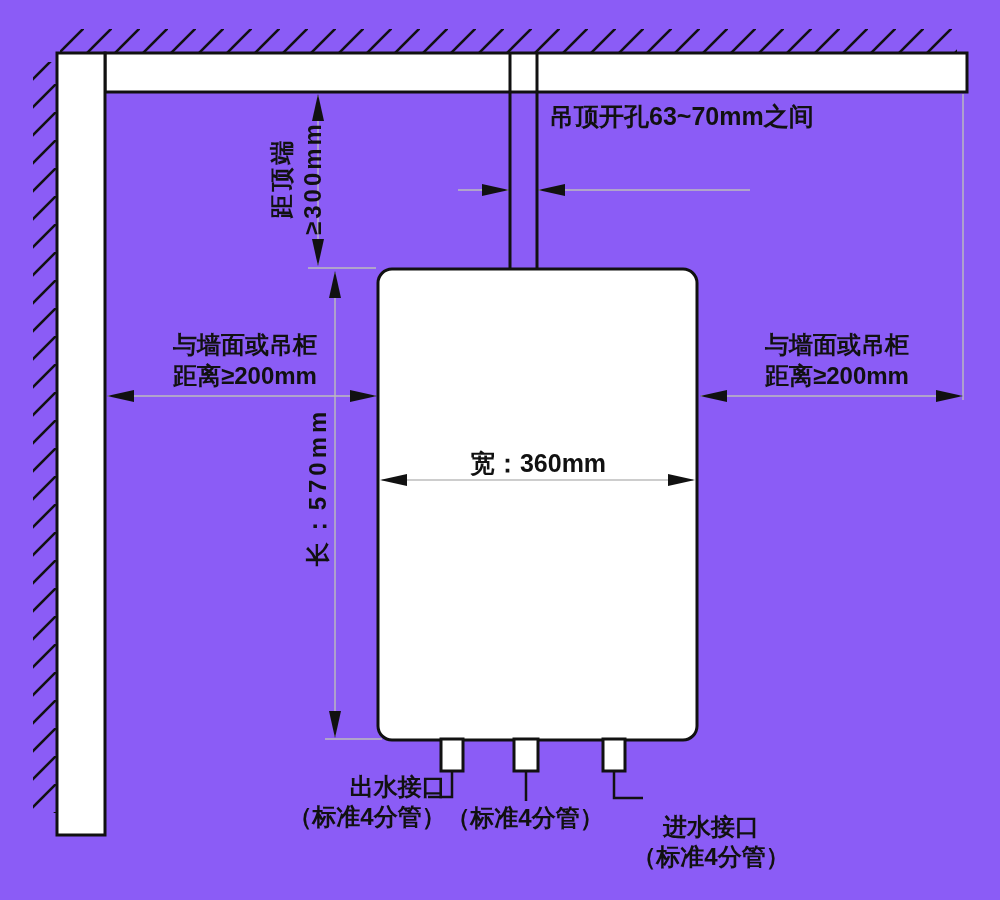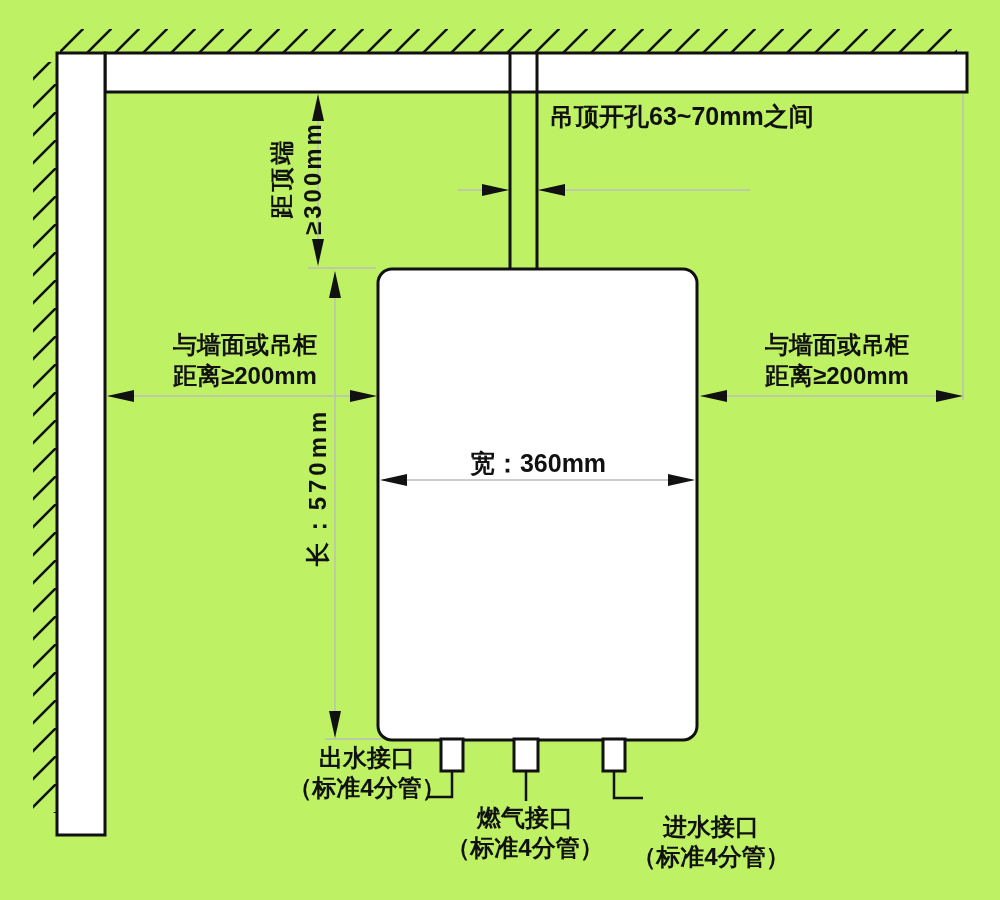--- a/index.html
+++ b/index.html
@@ -4,21 +4,21 @@
 <style>
   html, body {
     margin: 0; padding: 0;
     background: #ffffff;
     font-family: "Liberation Sans", sans-serif;
   }
   .stage {
     position: relative;
     width: 1000px;
     height: 900px;
-    background: #bef264;
+    background: #8b5cf6;
     overflow: hidden;
   }
   .stage svg { position: absolute; left: 0; top: 0; }
   .lbl {
     position: absolute;
     color: #111111;
     font-weight: 700;
     white-space: nowrap;
     font-size: 24px;
     line-height: 30px;
@@ -30,21 +30,21 @@
     letter-spacing: 3px;
     line-height: 31px;
   }
   #lbl-ceiling-hole { left: 549px; top: 101px; font-size: 25px; }
   #lbl-flue         { left: 587px; top: 156px; font-size: 25px; }
   #lbl-top-clear    { left: 297px; top: 178px; }
   #lbl-left-clear   { left: 245px; top: 329px; line-height: 31px; }
   #lbl-right-clear  { left: 837px; top: 329px; line-height: 31px; }
   #lbl-height       { left: 317px; top: 487px; letter-spacing: 4px; }
   #lbl-width        { left: 538px; top: 448px; font-size: 25px; }
-  #lbl-outlet       { left: 367px; top: 743px; }
+  #lbl-outlet       { left: 367px; top: 772px; text-align: right; }
   #lbl-gas          { left: 525px; top: 803px; }
   #lbl-inlet        { left: 711px; top: 772px; margin-top: 40px; }
 </style>
 </head>
 <body>
 
 <div class="stage">
 
   <svg width="1000" height="900" viewBox="0 0 1000 900">
     <defs>
@@ -128,21 +128,20 @@
   <div class="lbl rot" id="lbl-height">长：570mm</div>
 
   <div class="lbl center" id="lbl-width">宽：360mm</div>
 
   <div class="lbl center" id="lbl-outlet">
     <div>出水接口</div>
     <div>（标准4分管）</div>
   </div>
 
   <div class="lbl center" id="lbl-gas">
-    <div>燃气接口</div>
     <div>（标准4分管）</div>
   </div>
 
   <div class="lbl center" id="lbl-inlet">
     <div>进水接口</div>
     <div>（标准4分管）</div>
   </div>
 
 </div>
 

